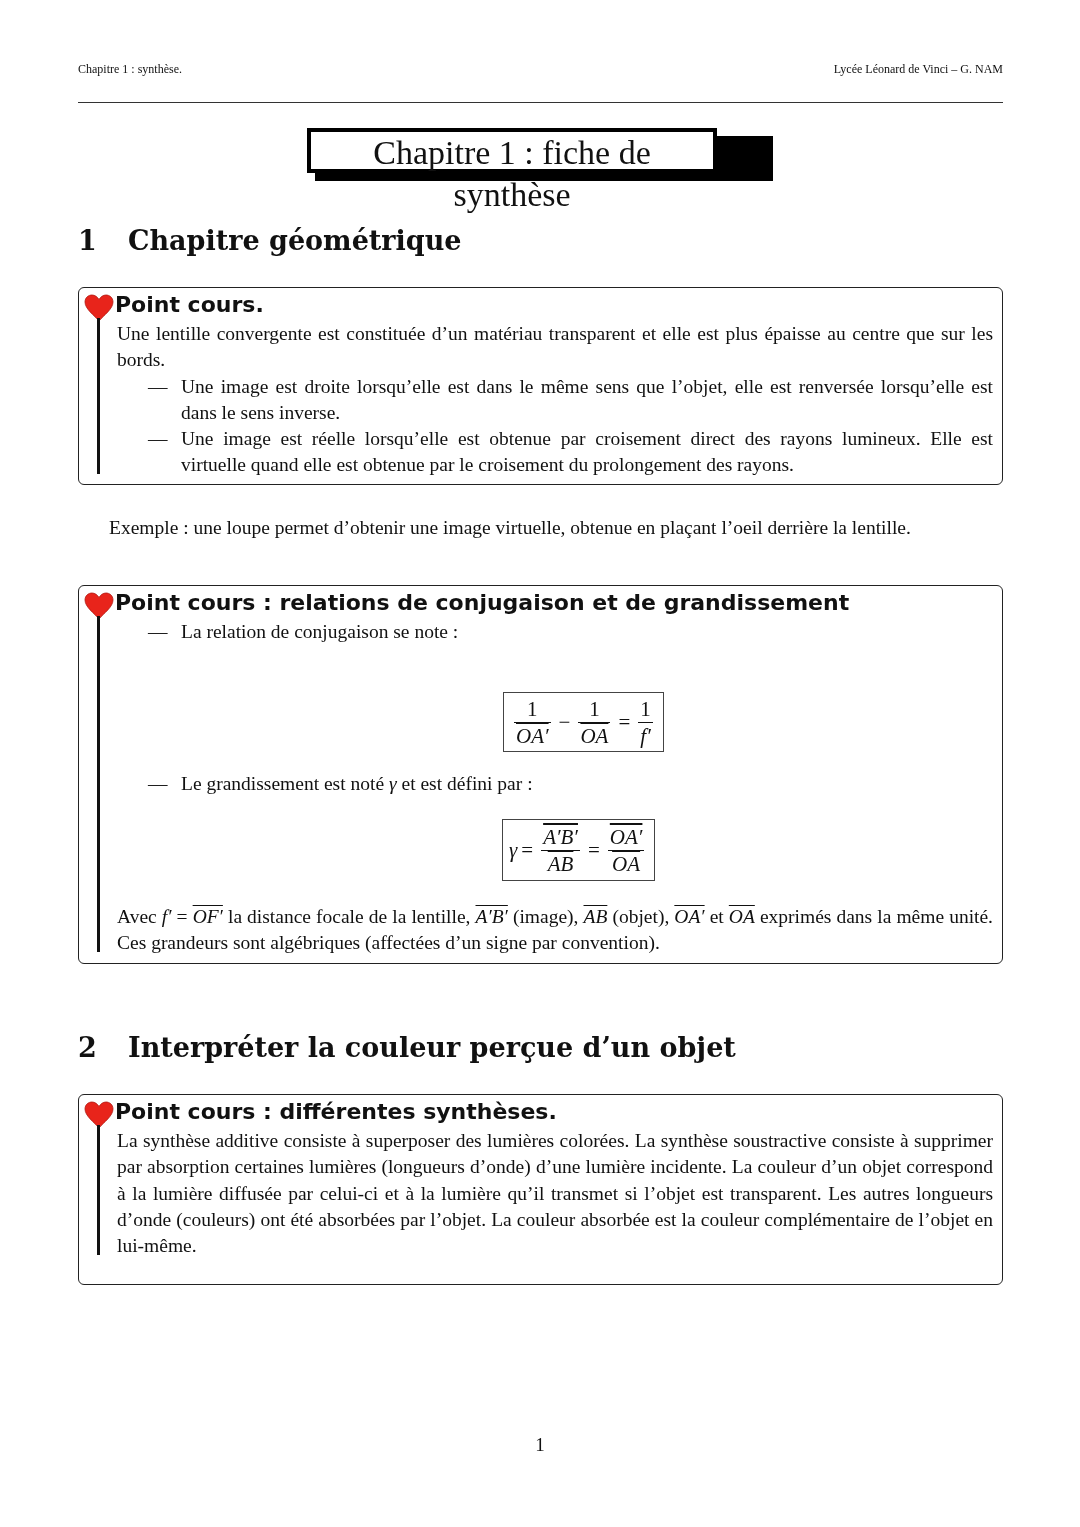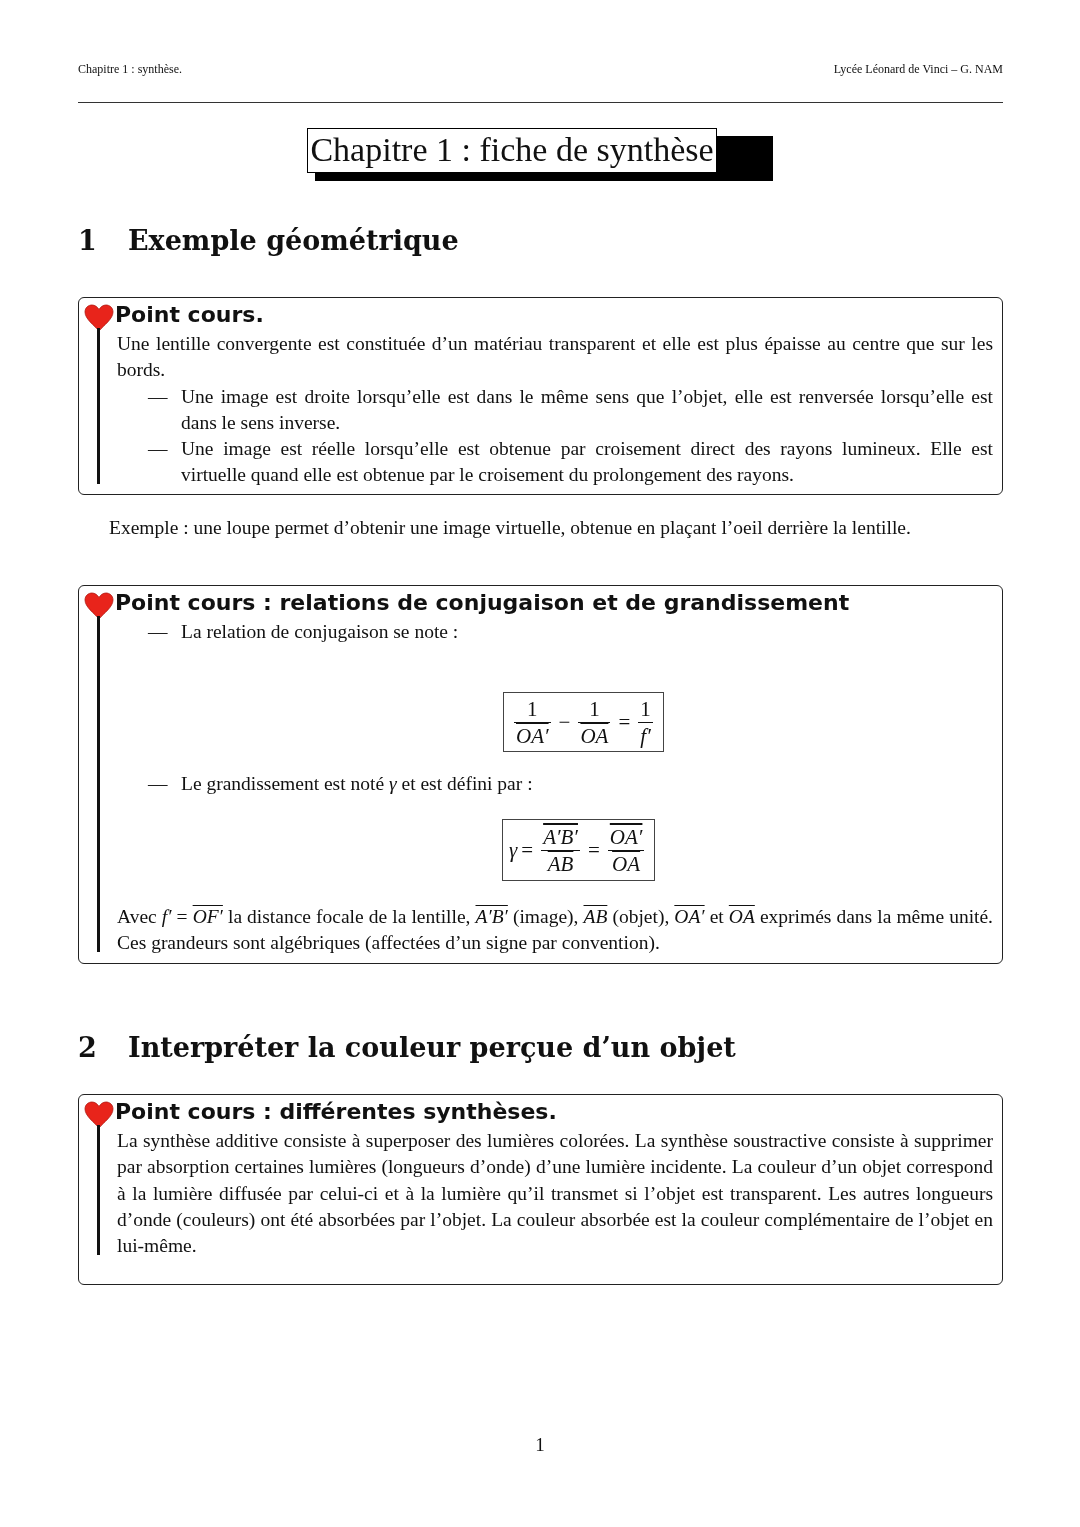--- a/index.html
+++ b/index.html
@@ -5,21 +5,21 @@
   * { box-sizing: border-box; margin: 0; padding: 0; }
   html, body { width: 1080px; height: 1527px; background: #ffffff; }
   body { position: relative; font-family: "DejaVu Serif", "Liberation Serif", serif; color: #111; overflow: hidden; }
 
   .header { position: absolute; left: 78px; top: 58px; width: 925px; font-size: 12px; line-height: 22px; font-family: "Liberation Serif", serif; }
   .header .row { display: flex; justify-content: space-between; }
   .header-rule { position: absolute; left: 78px; top: 102px; width: 925px; height: 1px; background: #333; }
 
   .title-wrap { position: absolute; left: 307px; top: 128px; }
   .title-shadow { position: absolute; left: 8px; top: 8px; width: 458px; height: 45px; background: #000; }
-  .title-box { position: relative; width: 410px; height: 45px; border: 1px solid #000000; background: #fff; font-family: "Liberation Serif", serif; font-size: 34px; line-height: 42px; text-align: center; }
+  .title-box { position: relative; width: 410px; height: 45px; border: 4px solid #000000; background: #fff; font-family: "Liberation Serif", serif; font-size: 34px; line-height: 42px; text-align: center; }
 
   .section-title { position: absolute; left: 78px; font-family: "DejaVu Serif", serif; font-weight: bold; font-size: 27px; }
   .section-title .num { display: inline-block; width: 50px; }
 
   .box { position: absolute; left: 78px; width: 925px; border: 1.5px solid #222; border-radius: 6px; background: #fff; }
   .box .heart { position: absolute; left: 5px; top: 6px; width: 30px; height: 28px; }
   .box .stem { position: absolute; left: 18px; top: 30px; width: 3px; background: #111; }
   .box .box-title { position: absolute; left: 36px; top: 3px; font-family: "DejaVu Sans", sans-serif; font-weight: bold; font-size: 22px; line-height: 28px; }
   .box .content { position: absolute; left: 38px; right: 9px; font-family: "Liberation Serif", serif; font-size: 19.5px; line-height: 26.3px; text-align: justify; }
   .item { display: flex; padding-left: 31px; }
@@ -49,24 +49,24 @@
   </div>
 </div>
 <div class="header-rule"></div>
 
 <div class="title-wrap">
   <div class="title-shadow"></div>
   <div class="title-box">Chapitre 1 : fiche de synthèse</div>
 </div>
 
 <div class="section-title" style="top:225px;">
-  <span class="num">1</span><span>Exemple géométrique</span>
+  <span class="num">1</span><span>Chapitre géométrique</span>
 </div>
 
-<div class="box" style="top:297px; height:198px;">
+<div class="box" style="top:287px; height:198px;">
   <svg class="heart" viewBox="0 0 30 28">
     <path d="M15 27 C10 21 1 15 1 8 C1 3.5 4.5 1 8 1 C11 1 13.5 3 15 5.5 C16.5 3 19 1 22 1 C25.5 1 29 3.5 29 8 C29 15 20 21 15 27 Z" fill="#e8241b" stroke="#b01810" stroke-width="0.8"></path>
   </svg>
   <div class="stem" style="height:156px;"></div>
   <div class="box-title">Point cours.</div>
   <div class="content" style="top:33px;">
     <div>Une lentille convergente est constituée d’un matériau transparent et elle est plus épaisse au centre que sur les bords.</div>
     <div class="item">
       <span class="dash">—</span>
       <span class="txt">Une image est droite lorsqu’elle est dans le même sens que l’objet, elle est renversée lorsqu’elle est dans le sens inverse.</span>

